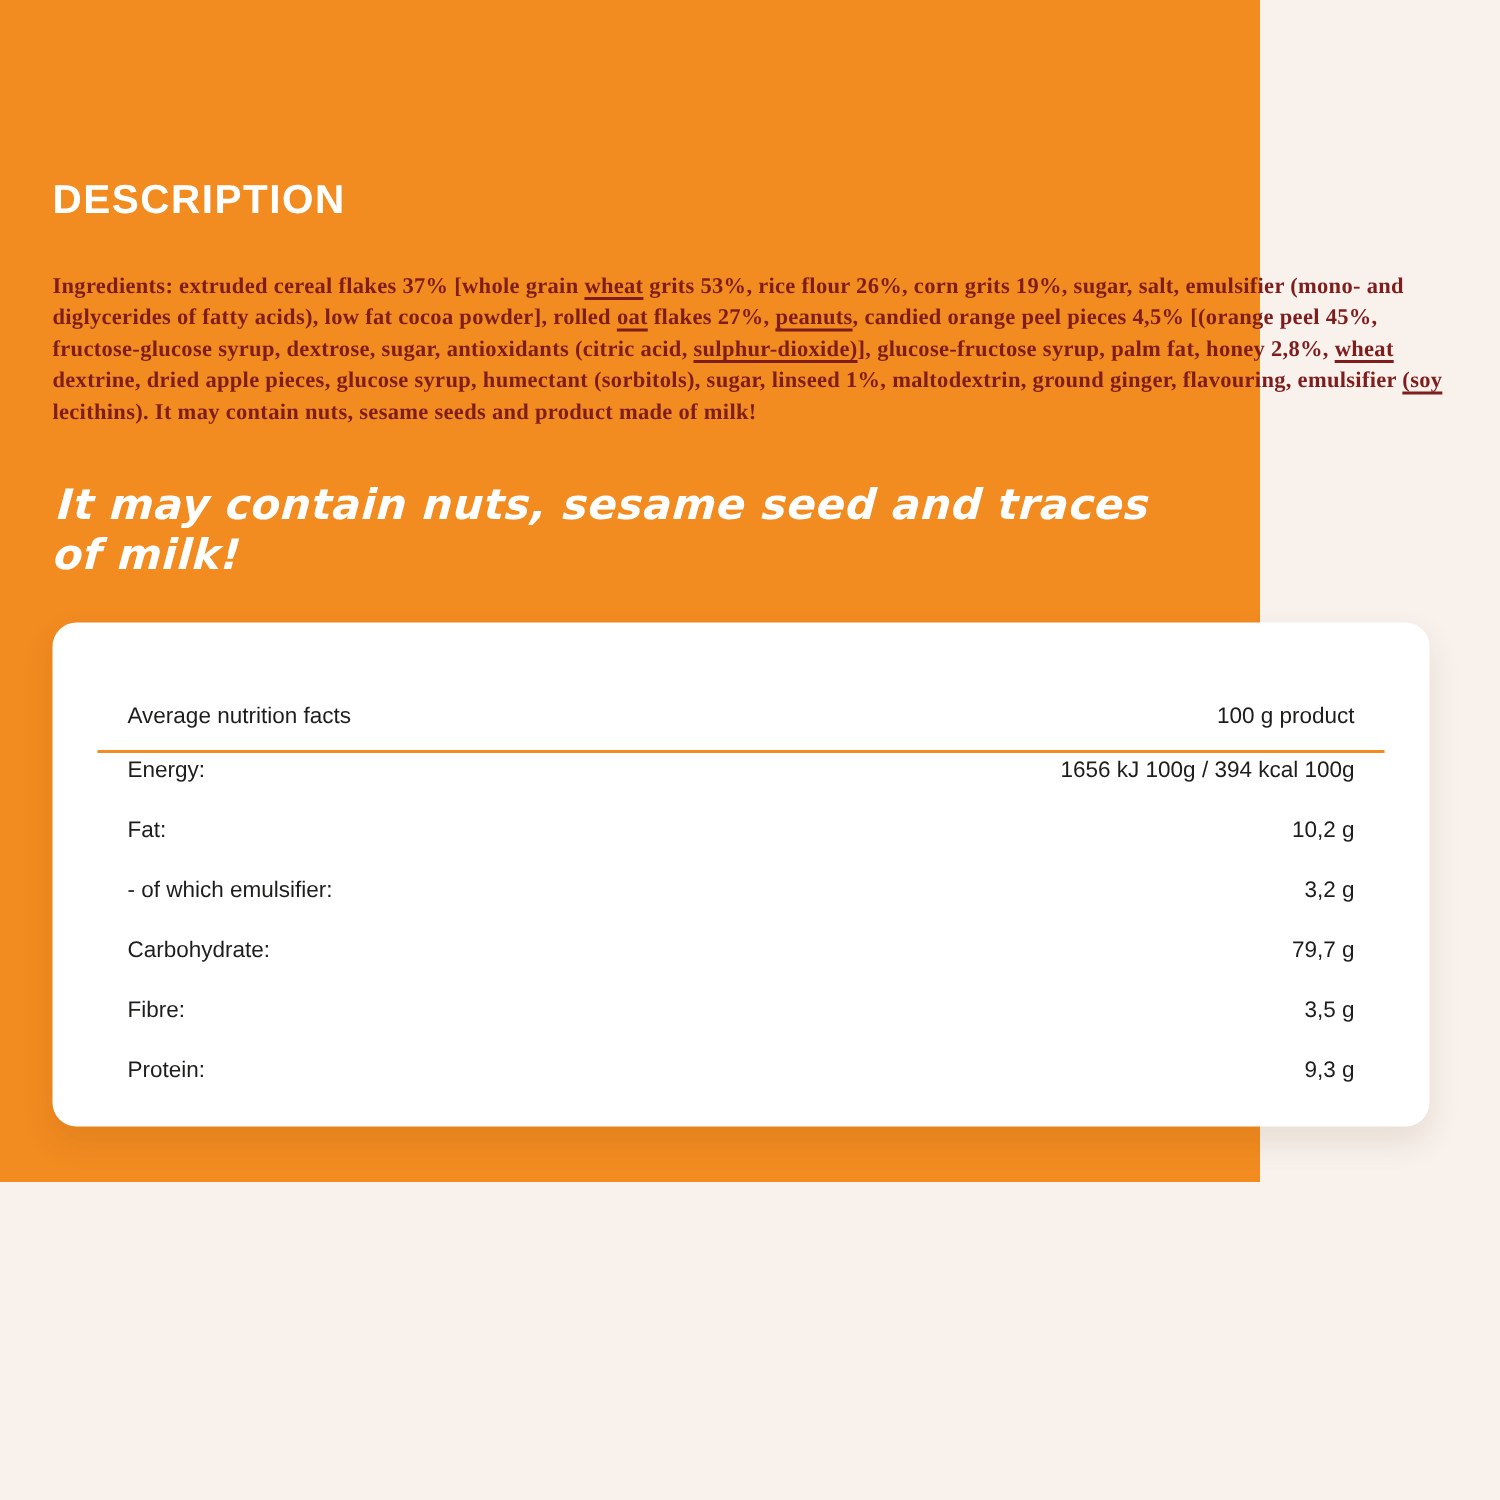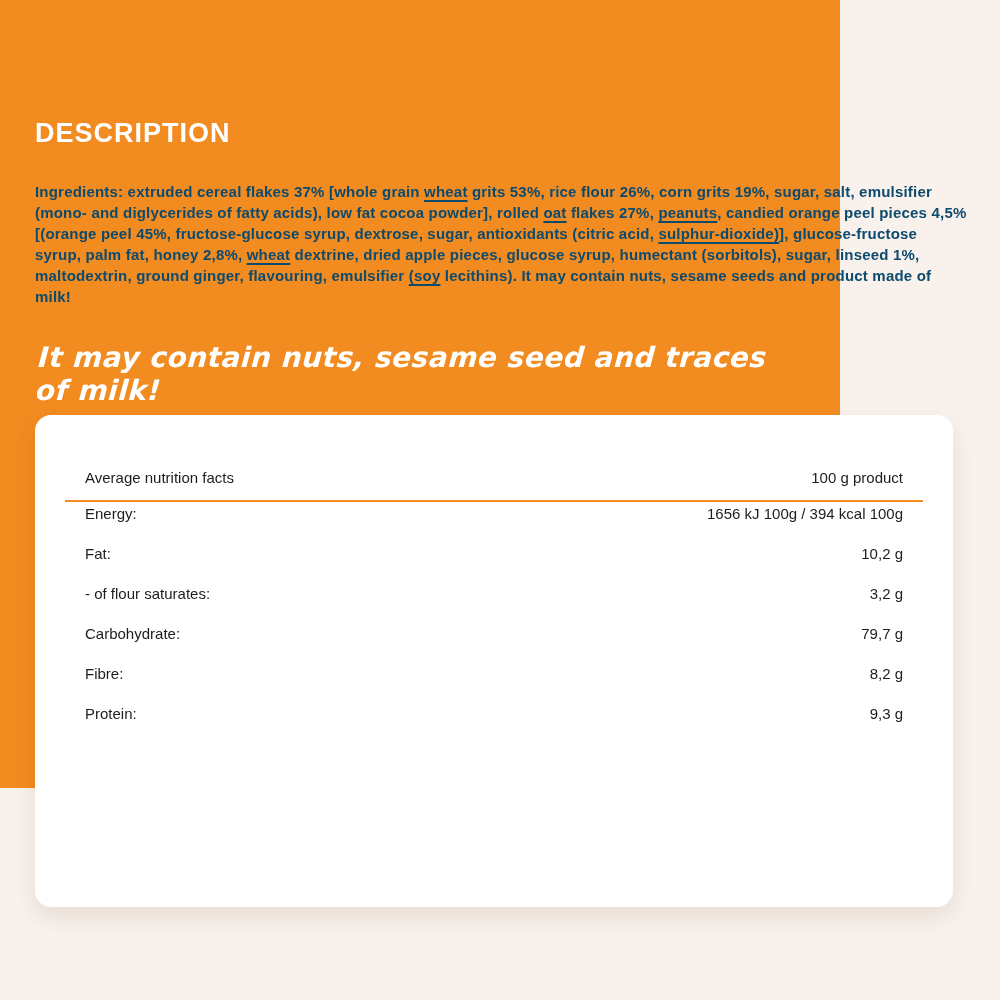--- a/index.html
+++ b/index.html
@@ -34,22 +34,23 @@
     color: #ffffff;
     font-family: "Liberation Sans", sans-serif;
   }
 
   .ingredients {
     margin-top: 32px;
     width: 932px;
     font-size: 15px;
     line-height: 21px;
     font-weight: 700;
-    color: #0c4a6e;
+    color: #7f1d1d;
     letter-spacing: 0.2px;
+    font-family: Liberation Serif, serif;
   }
   .ingredients .u {
     text-decoration: underline;
     text-underline-offset: 3px;
     text-decoration-thickness: 1.5px;
   }
 
   .allergen-note {
     margin-top: 34px;
     font-family: "DejaVu Sans", sans-serif;
@@ -60,21 +61,21 @@
     color: #ffffff;
     transform: skewX(-4deg);
     transform-origin: left bottom;
   }
 
   .nutrition-card {
     position: absolute;
     left: 35px;
     top: 415px;
     width: 918px;
-    height: 492px;
+    height: 336px;
     background: #ffffff;
     border-radius: 16px;
     box-shadow: 0 10px 22px rgba(90, 50, 10, 0.10);
     z-index: 2;
   }
 
   .nutrition-table {
     margin: 54px 30px 0 30px;
     color: #1d1d1b;
     font-size: 15px;
@@ -125,30 +126,30 @@
       <div class="nutrition-tbody" id="nutrition-rows">
           <div class="nutrition-row">
             <span class="label">Energy:</span>
             <span class="value">1656 kJ 100g / 394 kcal 100g</span>
           </div>
           <div class="nutrition-row">
             <span class="label">Fat:</span>
             <span class="value">10,2 g</span>
           </div>
           <div class="nutrition-row">
-            <span class="label">- of flour saturates:</span>
+            <span class="label">- of which emulsifier:</span>
             <span class="value">3,2 g</span>
           </div>
           <div class="nutrition-row">
             <span class="label">Carbohydrate:</span>
             <span class="value">79,7 g</span>
           </div>
           <div class="nutrition-row">
             <span class="label">Fibre:</span>
-            <span class="value">8,2 g</span>
+            <span class="value">3,5 g</span>
           </div>
           <div class="nutrition-row">
             <span class="label">Protein:</span>
             <span class="value">9,3 g</span>
           </div>
         </div>
     </div>
   </div>
 
 </div>

